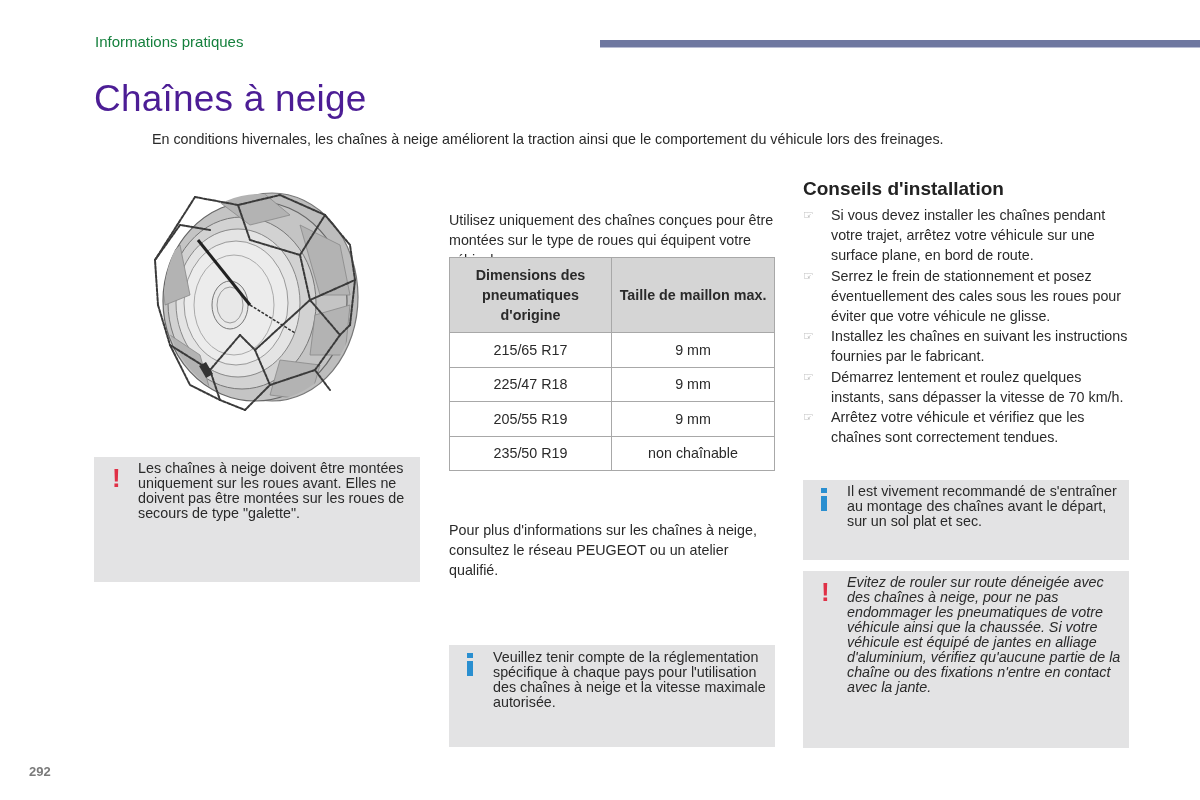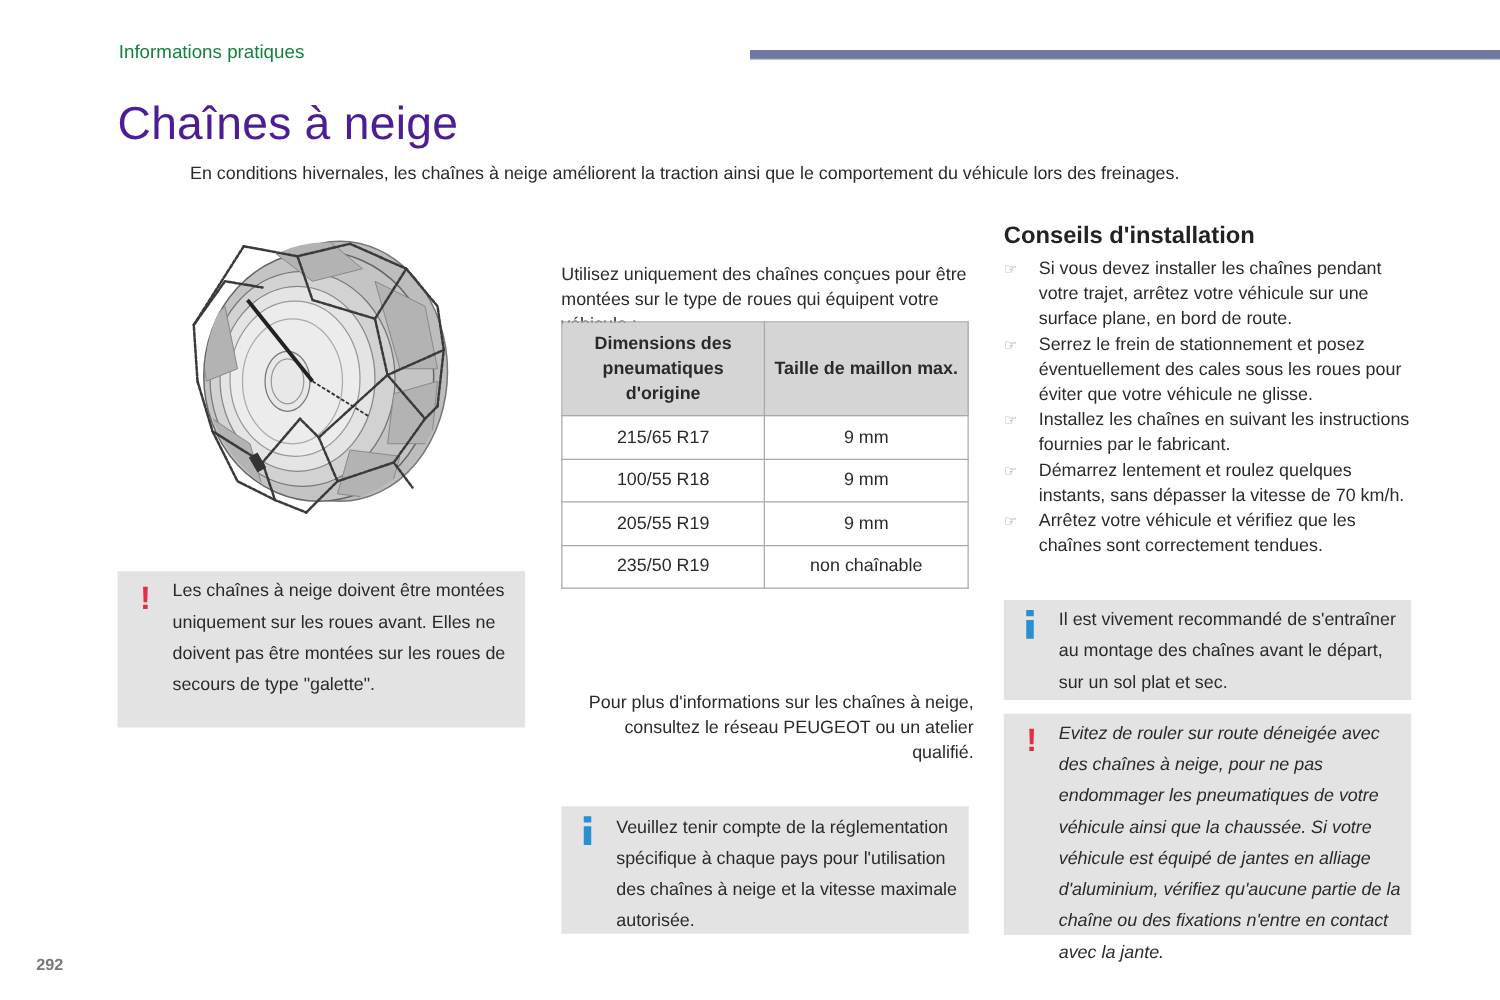--- a/index.html
+++ b/index.html
@@ -10,39 +10,39 @@
   .header-bar { position: absolute; left: 600px; top: 40px; width: 600px; height: 8px; background: #6f78a0; border-bottom: 1px solid #b9bdd3; }
 
   .page-title { position: absolute; left: 94px; top: 78px; font-size: 37px; color: #4c1d95; font-weight: normal; letter-spacing: 0.2px; }
   .intro { position: absolute; left: 112px; top: 129px; font-size: 14.3px; color: #222; margin-left: 40px; }
 
   .tire-figure { position: absolute; left: 150px; top: 185px; width: 220px; height: 230px; }
 
   .body-text { font-size: 14.3px; line-height: 20.2px; color: #2a2a2a; }
 
   .mid-intro { position: absolute; left: 449px; top: 178px; width: 330px; margin-top: 32px; }
-  .mid-more { position: absolute; left: 449px; top: 552px; width: 330px; text-align: right; }
+  .mid-more { position: absolute; left: 449px; top: 520px; width: 330px; }
 
   table.dims { position: absolute; left: 449px; top: 257px; width: 326px; border-collapse: collapse; font-size: 14.3px; color: #2a2a2a; padding-left: 32px; }
   table.dims th, table.dims td { border: 1px solid #a8a8a8; text-align: center; vertical-align: middle; }
   table.dims th { background: #d5d5d5; font-weight: bold; line-height: 20px; padding: 6px 6px; height: 75px; }
   table.dims td { height: 34.5px; padding: 0 6px; }
   table.dims .c1 { width: 162px; }
 
   .right-col { position: absolute; left: 803px; top: 178px; width: 330px; }
   .right-heading { font-size: 19px; font-weight: bold; color: #222; margin-bottom: 5px; }
   .tips { list-style: none; }
   .tip { position: relative; padding-left: 28px; font-size: 14.3px; line-height: 20.2px; }
   .tip .hand { position: absolute; left: 0; top: 0; width: 18px; font-size: 12px; color: #888; }
 
   .note { position: absolute; background: #e3e3e4; padding: 0; }
   .note .icon { position: absolute; left: 18px; font-weight: bold; font-size: 26px; line-height: 26px; }
   .note .icon.warn { color: #e03046; }
   .note .icon.info { color: #2a8fd0; }
-  .note .txt { position: absolute; left: 44px; font-size: 14.3px; line-height: 25px; color: #2a2a2a; }
+  .note .txt { position: absolute; left: 44px; font-size: 14.3px; line-height: 15px; color: #2a2a2a; }
 
   .note-warn-left { left: 94px; top: 457px; width: 326px; height: 125px; }
   .note-warn-left .icon { top: 8px; }
   .note-warn-left .txt { top: 4px; width: 270px; }
 
   .note-info-mid { left: 449px; top: 645px; width: 326px; height: 102px; }
   .note-info-mid .icon { top: 8px; }
   .note-info-mid .txt { top: 5px; width: 280px; }
 
   .note-info-right { left: 803px; top: 480px; width: 326px; height: 80px; }
@@ -133,21 +133,21 @@
       <th class="c1">Dimensions des pneumatiques d'origine</th>
       <th>Taille de maillon max.</th>
     </tr>
   </thead>
   <tbody>
     <tr>
       <td>215/65 R17</td>
       <td>9 mm</td>
     </tr>
     <tr>
-      <td>100/55 R18</td>
+      <td>225/47 R18</td>
       <td>9 mm</td>
     </tr>
     <tr>
       <td>205/55 R19</td>
       <td>9 mm</td>
     </tr>
     <tr>
       <td>235/50 R19</td>
       <td>non chaînable</td>
     </tr>

